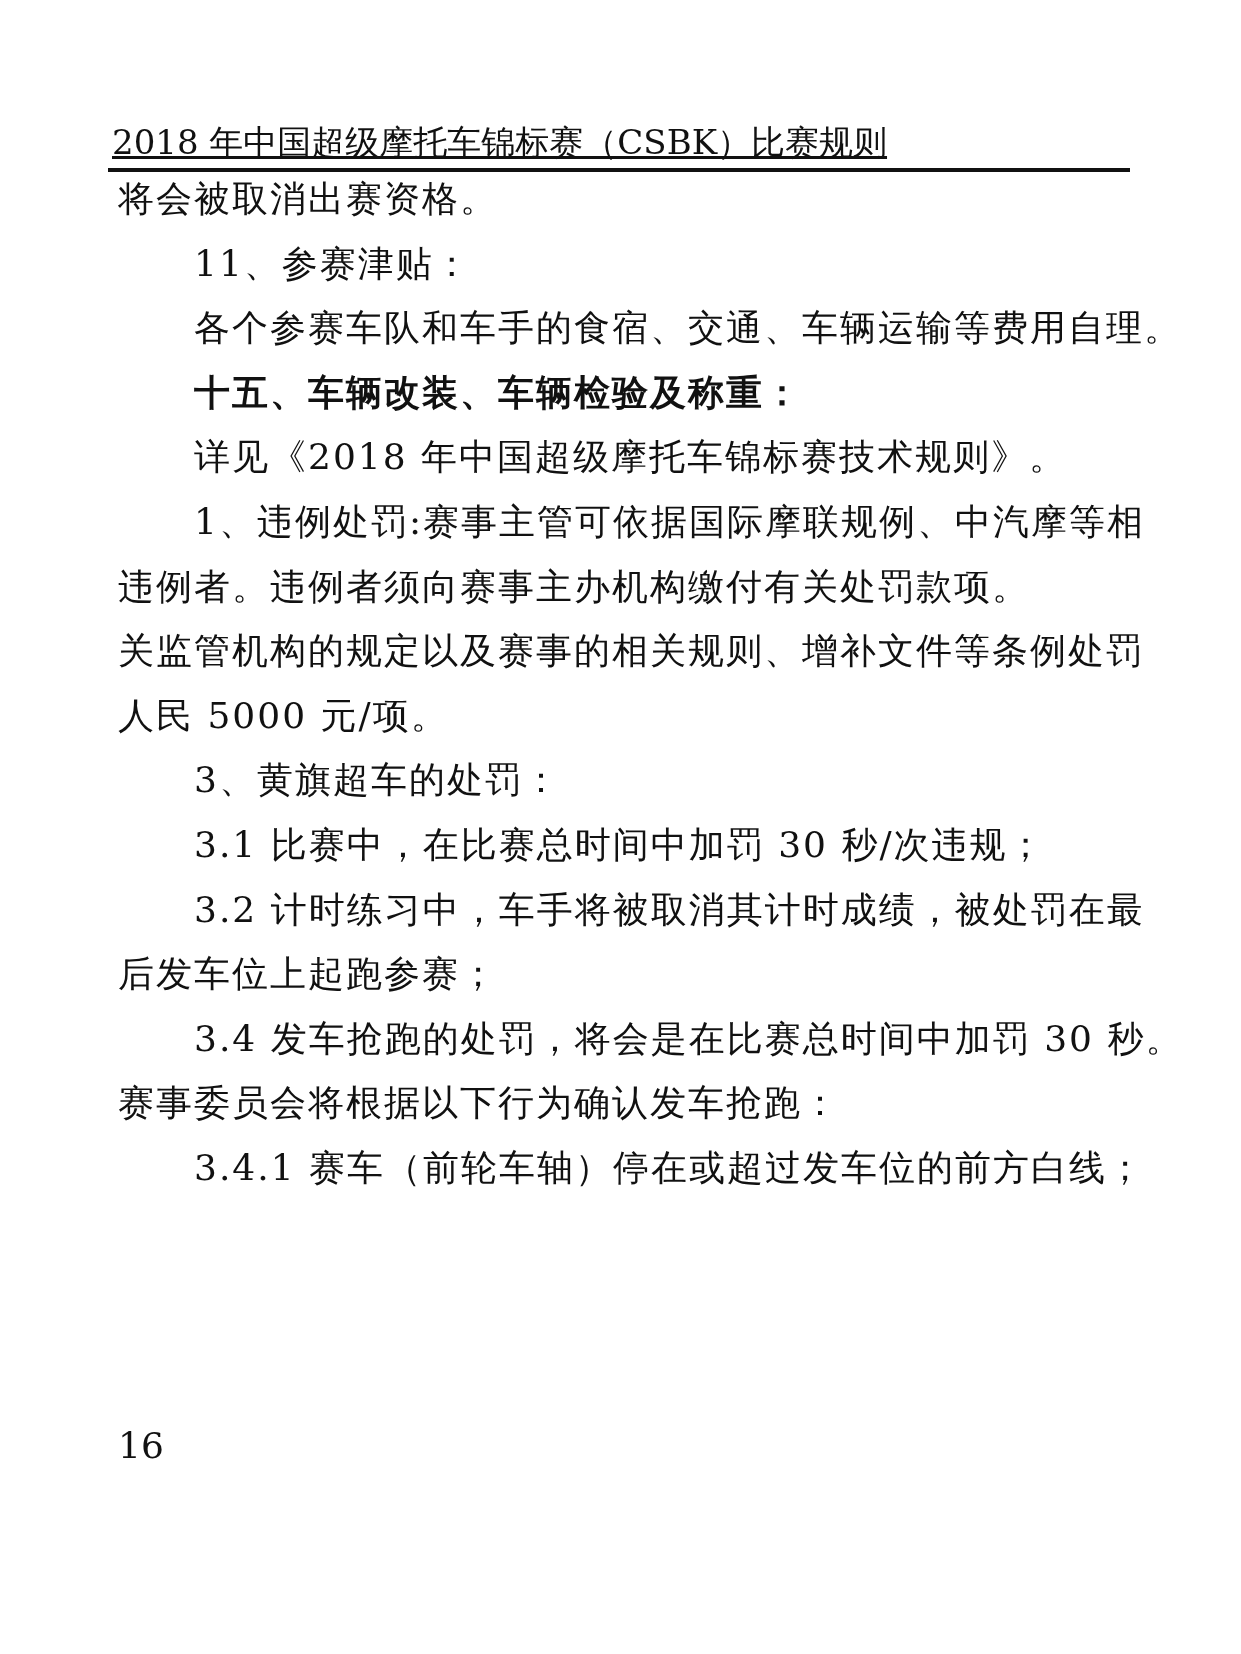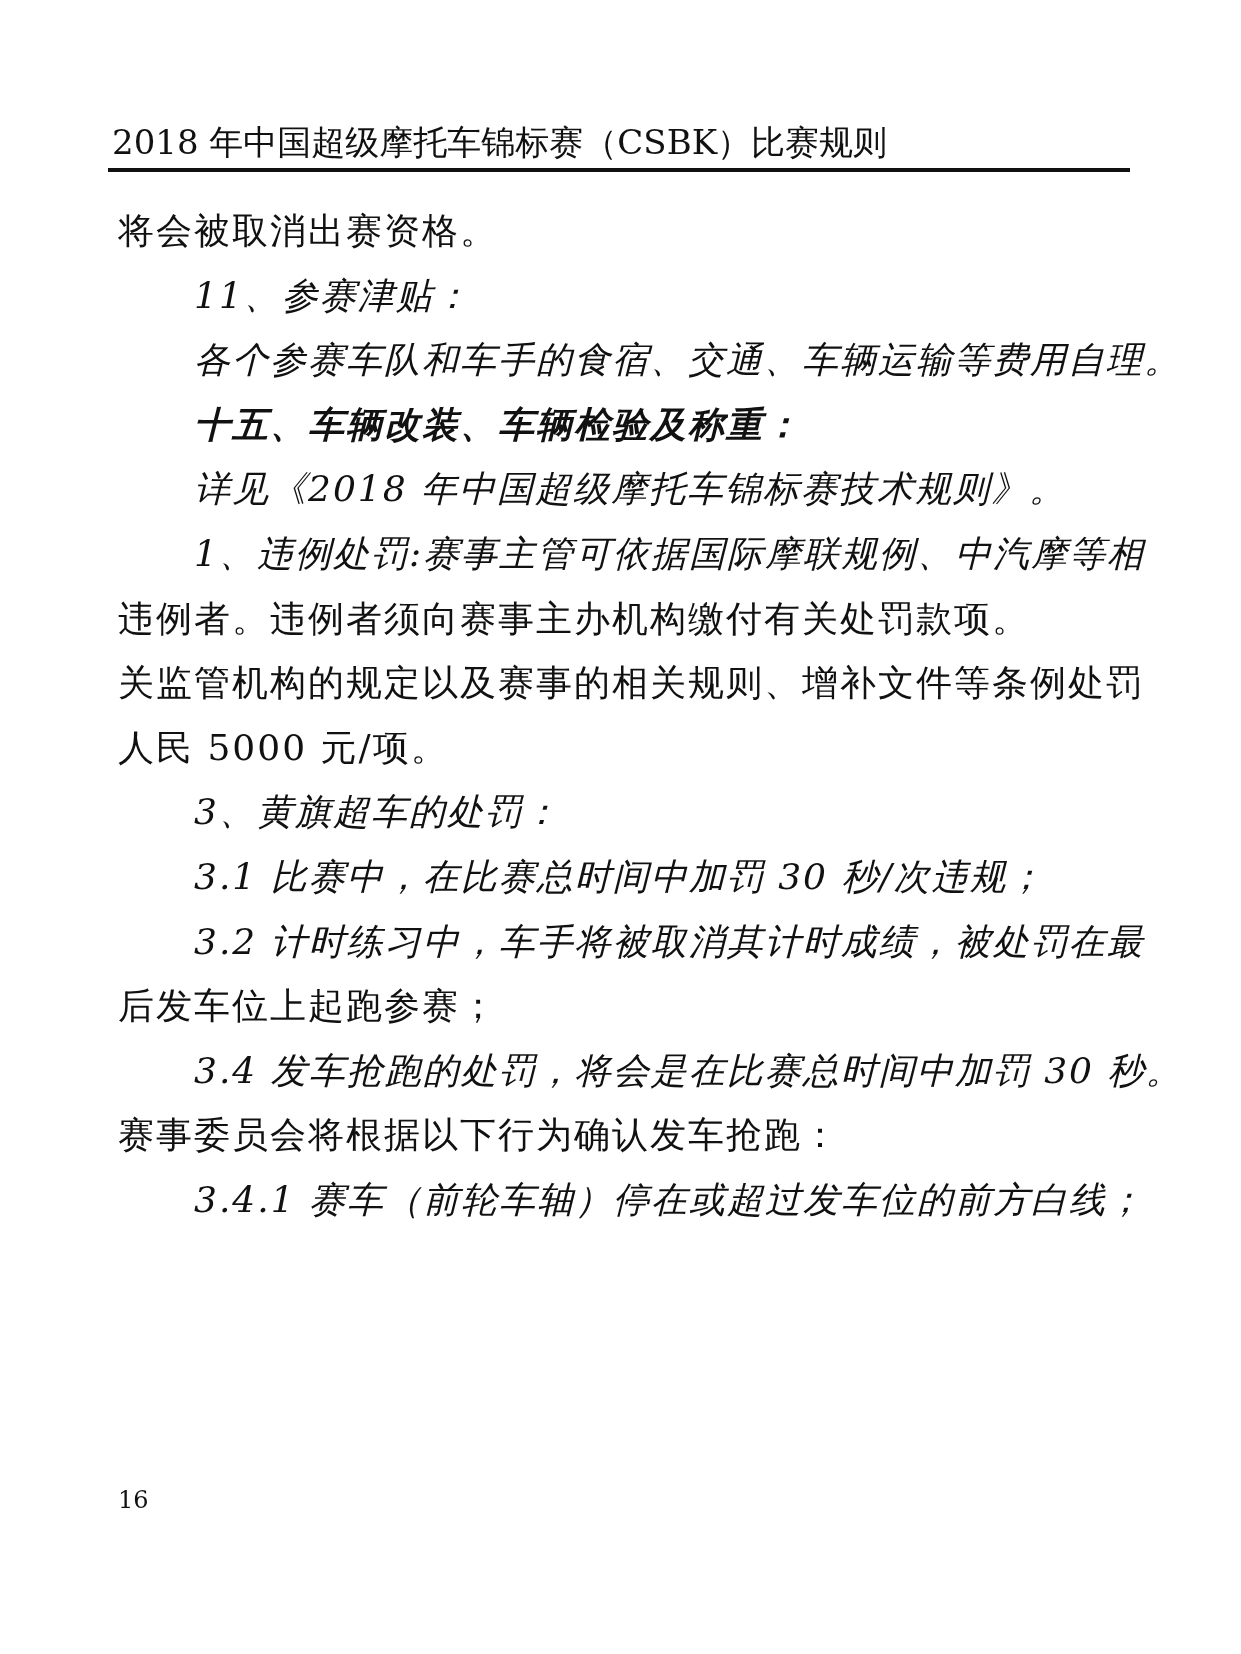--- a/index.html
+++ b/index.html
@@ -1,25 +1,25 @@
 <!DOCTYPE html>
 <html><head>
 <meta charset="utf-8">
 <style>
   html, body { margin: 0; padding: 0; background: #ffffff; }
   body { width: 1241px; height: 1654px; position: relative; overflow: hidden;
          font-family: "DejaVu Serif", "Liberation Serif", serif; color: #111; }
   .header { position: absolute; left: 112px; top: 122px; font-size: 34px; line-height: 40px;
-            letter-spacing: 0px; white-space: nowrap; }
+            letter-spacing: 0px; white-space: nowrap; text-decoration: underline; }
   .rule { position: absolute; left: 108px; top: 168px; width: 1022px; height: 4px; background: #111; }
-  .body { position: absolute; left: 118px; top: 199px; width: 1010px; }
+  .body { position: absolute; left: 118px; top: 167px; width: 1010px; }
   .line { height: 64.6px; line-height: 64.6px; font-size: 36px; white-space: nowrap; letter-spacing: 2px; }
-  .indent { padding-left: 76px; font-style: italic; }
+  .indent { padding-left: 76px; }
   .bold { font-weight: bold; font-family: "DejaVu Sans", "Liberation Sans", sans-serif; }
-  .page-num { position: absolute; left: 118px; top: 1478px; font-size: 24px; line-height: 44px; }
+  .page-num { position: absolute; left: 118px; top: 1424px; font-size: 36px; line-height: 44px; }
 </style>
 </head>
 <body>
 
 <div class="header">2018 年中国超级摩托车锦标赛（CSBK）比赛规则</div>
 <div class="rule"></div>
 
 <div class="body">
   <div class="line">将会被取消出赛资格。</div>
   <div class="line indent">11、参赛津贴：</div>

